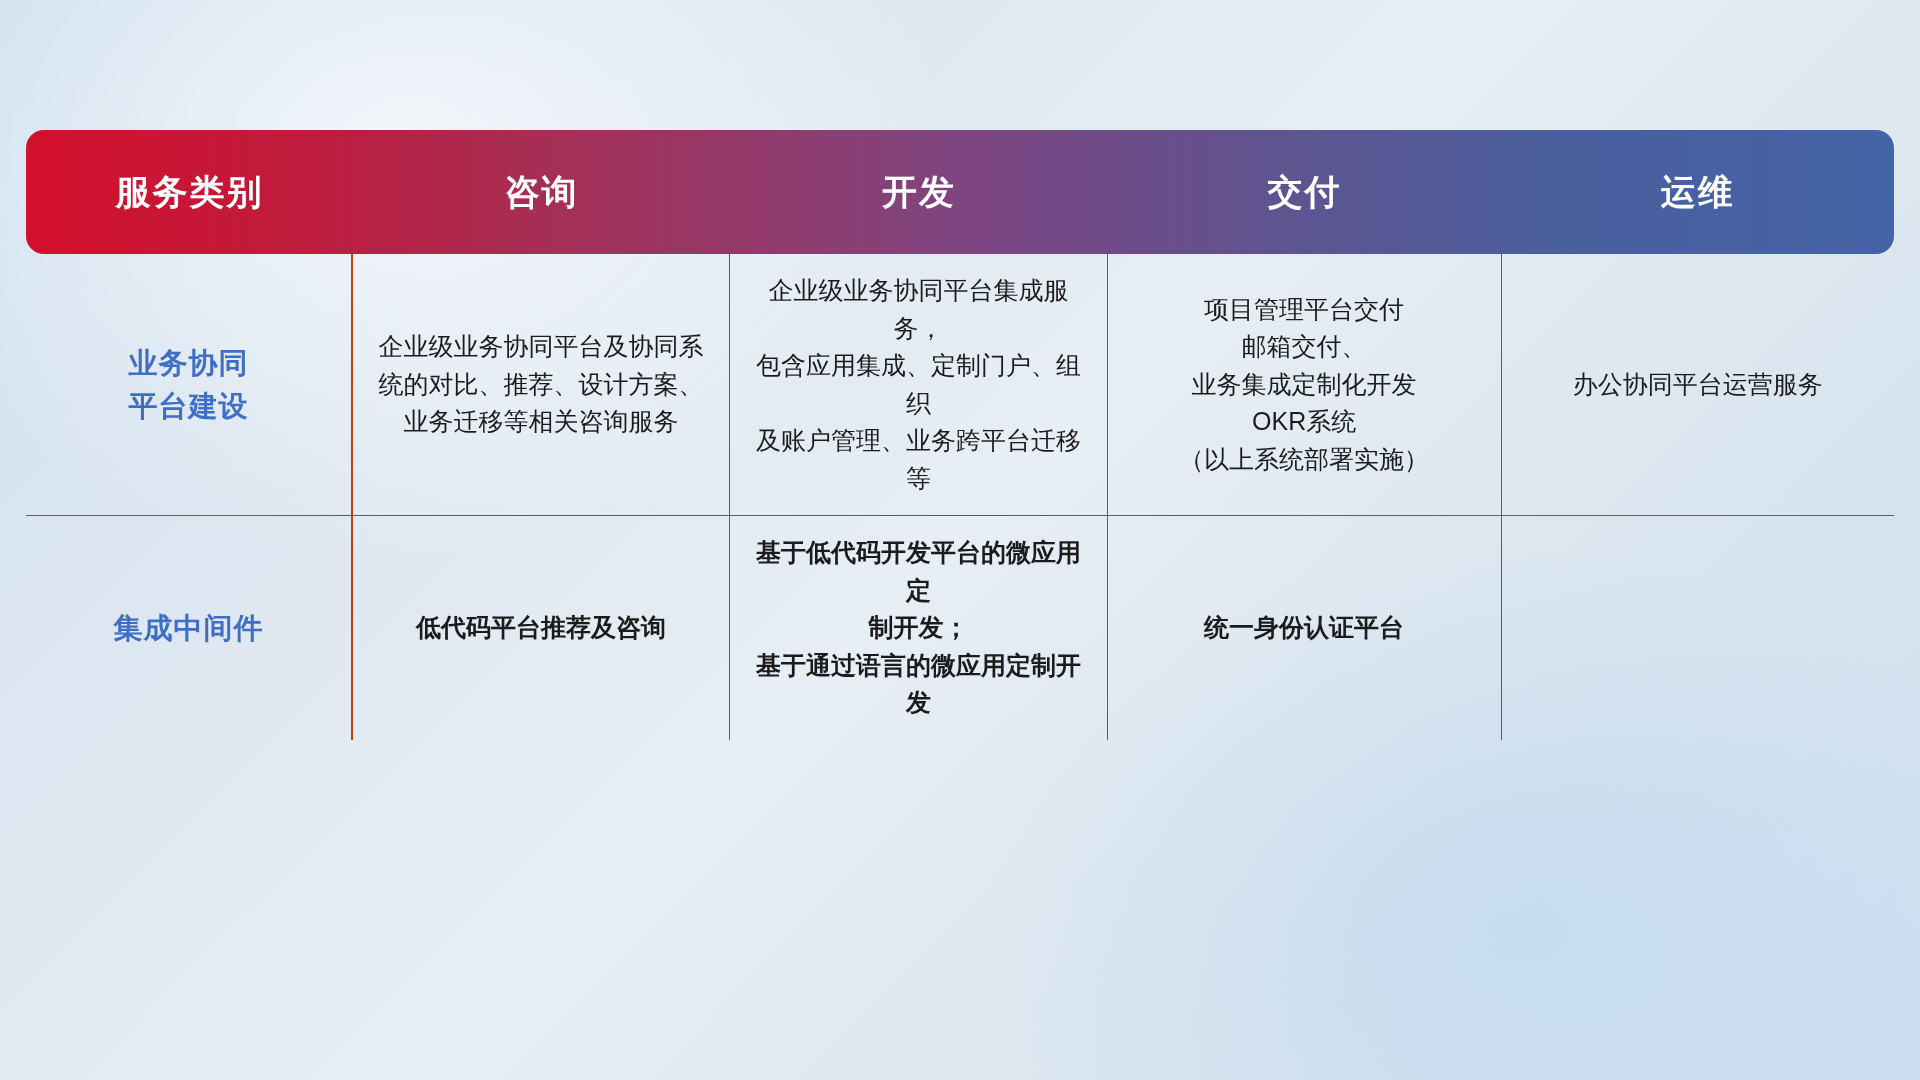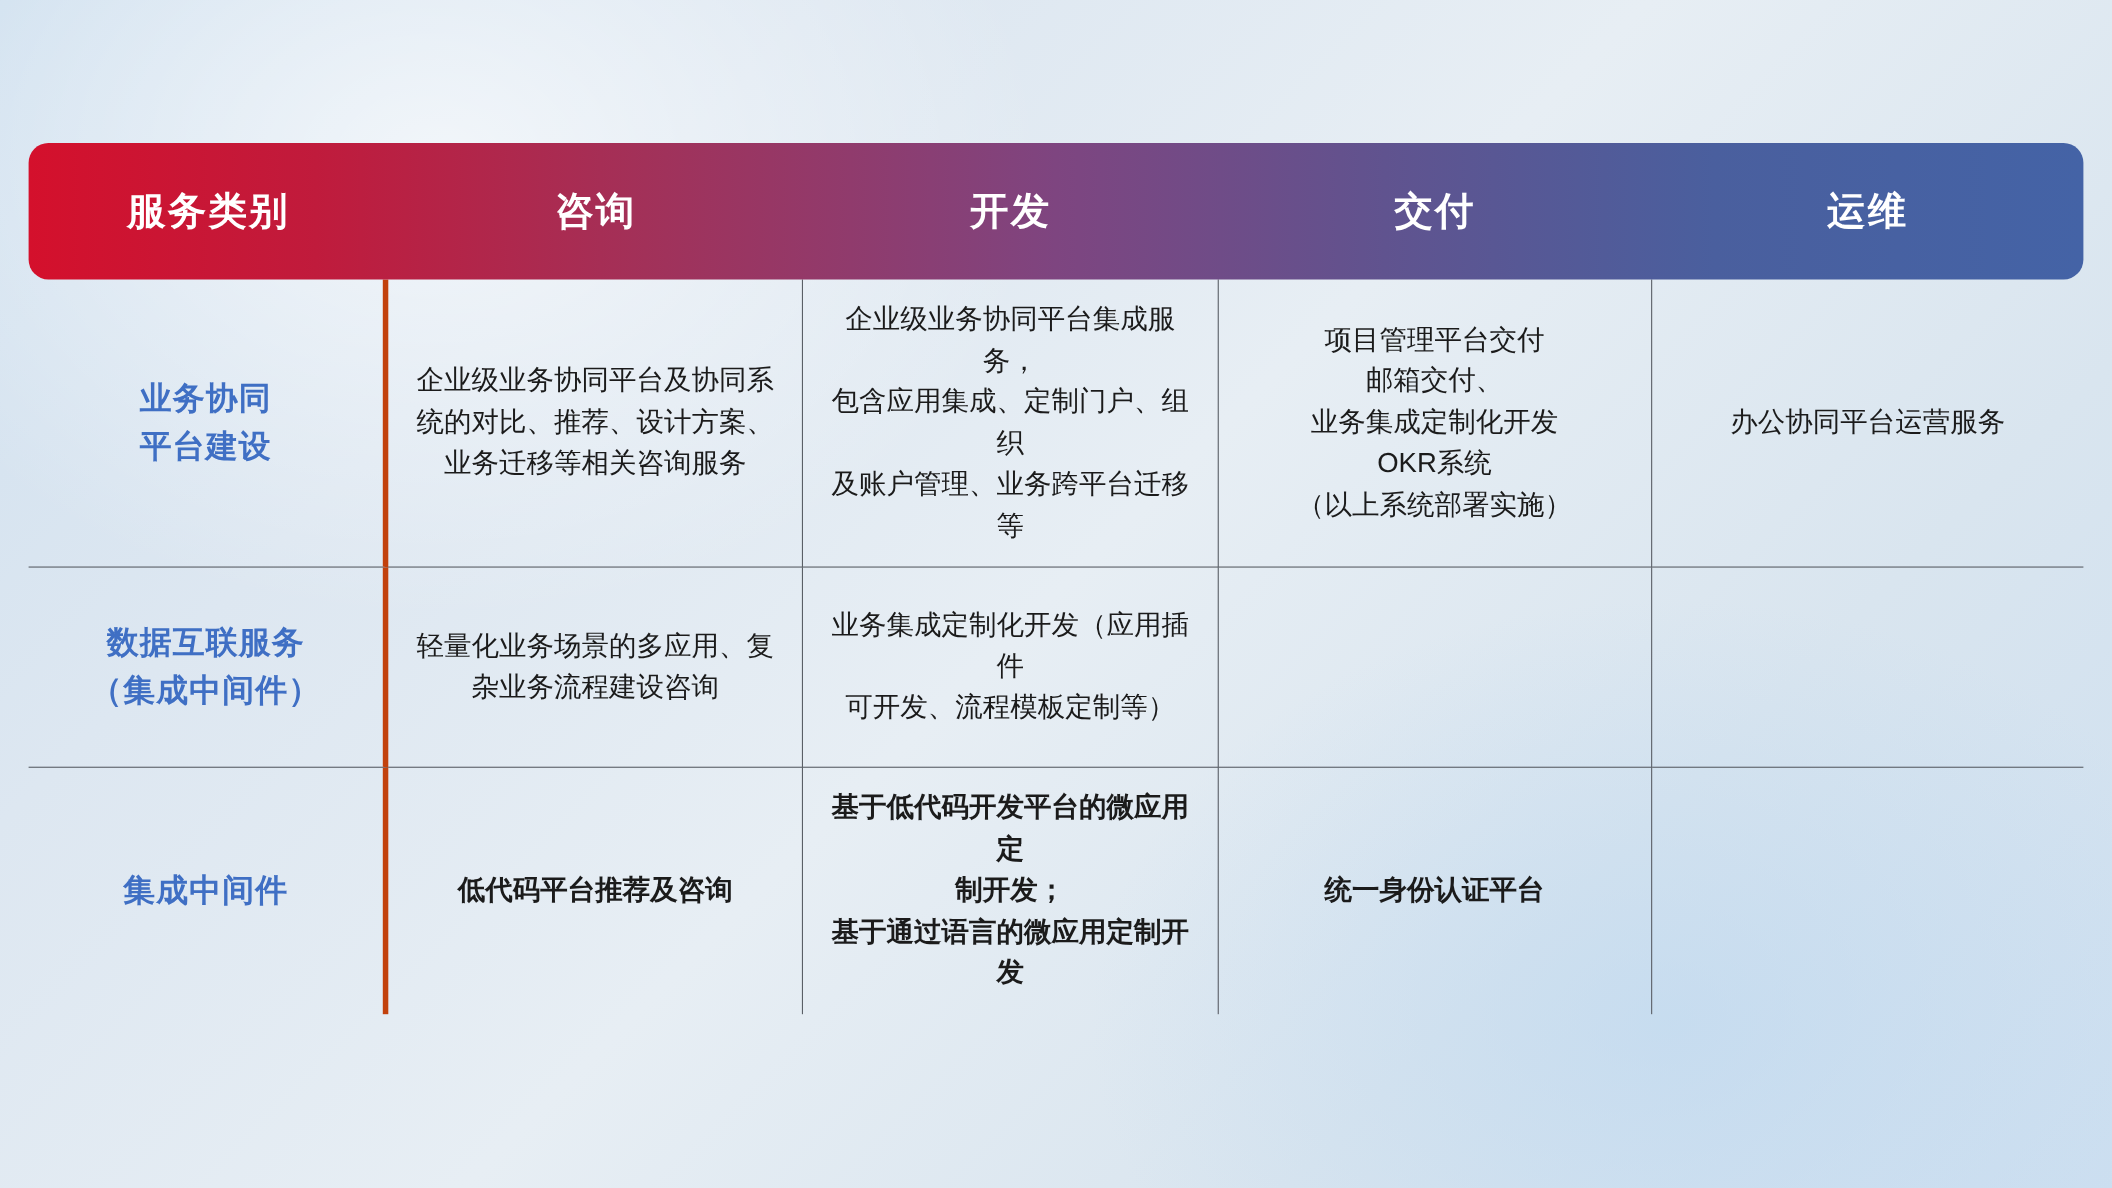--- a/index.html
+++ b/index.html
@@ -90,21 +90,21 @@
     border-bottom: 1px solid #5a5f66;
     vertical-align: middle;
     text-align: center;
     color: #1b1b1b;
     font-size: 25px;
     line-height: 1.5;
     padding: 18px 16px;
     background: transparent;
   }
   tbody tr td:first-child {
-    border-right: 5px solid #c2410c;
+    border-right: 2px solid #c2410c;
   }
   tbody tr td:last-child {
     border-right: none;
   }
   tbody tr:last-child td {
     border-bottom: none;
     font-weight: bold;
   }
   .cat {
     color: #3f6fc4;
@@ -167,30 +167,20 @@
         <td class="cell-text">企业级业务协同平台集成服务，
 包含应用集成、定制门户、组织
 及账户管理、业务跨平台迁移等</td>
         <td class="cell-text">项目管理平台交付
 邮箱交付、
 业务集成定制化开发
 OKR系统
 （以上系统部署实施）</td>
         <td class="cell-text">办公协同平台运营服务</td>
       </tr>
-      <tr class="r2">
-        <td class="cat cell-text">数据互联服务
-（集成中间件）</td>
-        <td class="cell-text">轻量化业务场景的多应用、复
-杂业务流程建设咨询</td>
-        <td class="cell-text">业务集成定制化开发（应用插件
-可开发、流程模板定制等）</td>
-        <td class="cell-text"></td>
-        <td class="cell-text"></td>
-      </tr>
       <tr class="r3">
         <td class="cat cell-text">集成中间件</td>
         <td class="cell-text">低代码平台推荐及咨询</td>
         <td class="cell-text">基于低代码开发平台的微应用定
 制开发；
 基于通过语言的微应用定制开发</td>
         <td class="cell-text">统一身份认证平台</td>
         <td class="cell-text"></td>
       </tr>
     </tbody>

